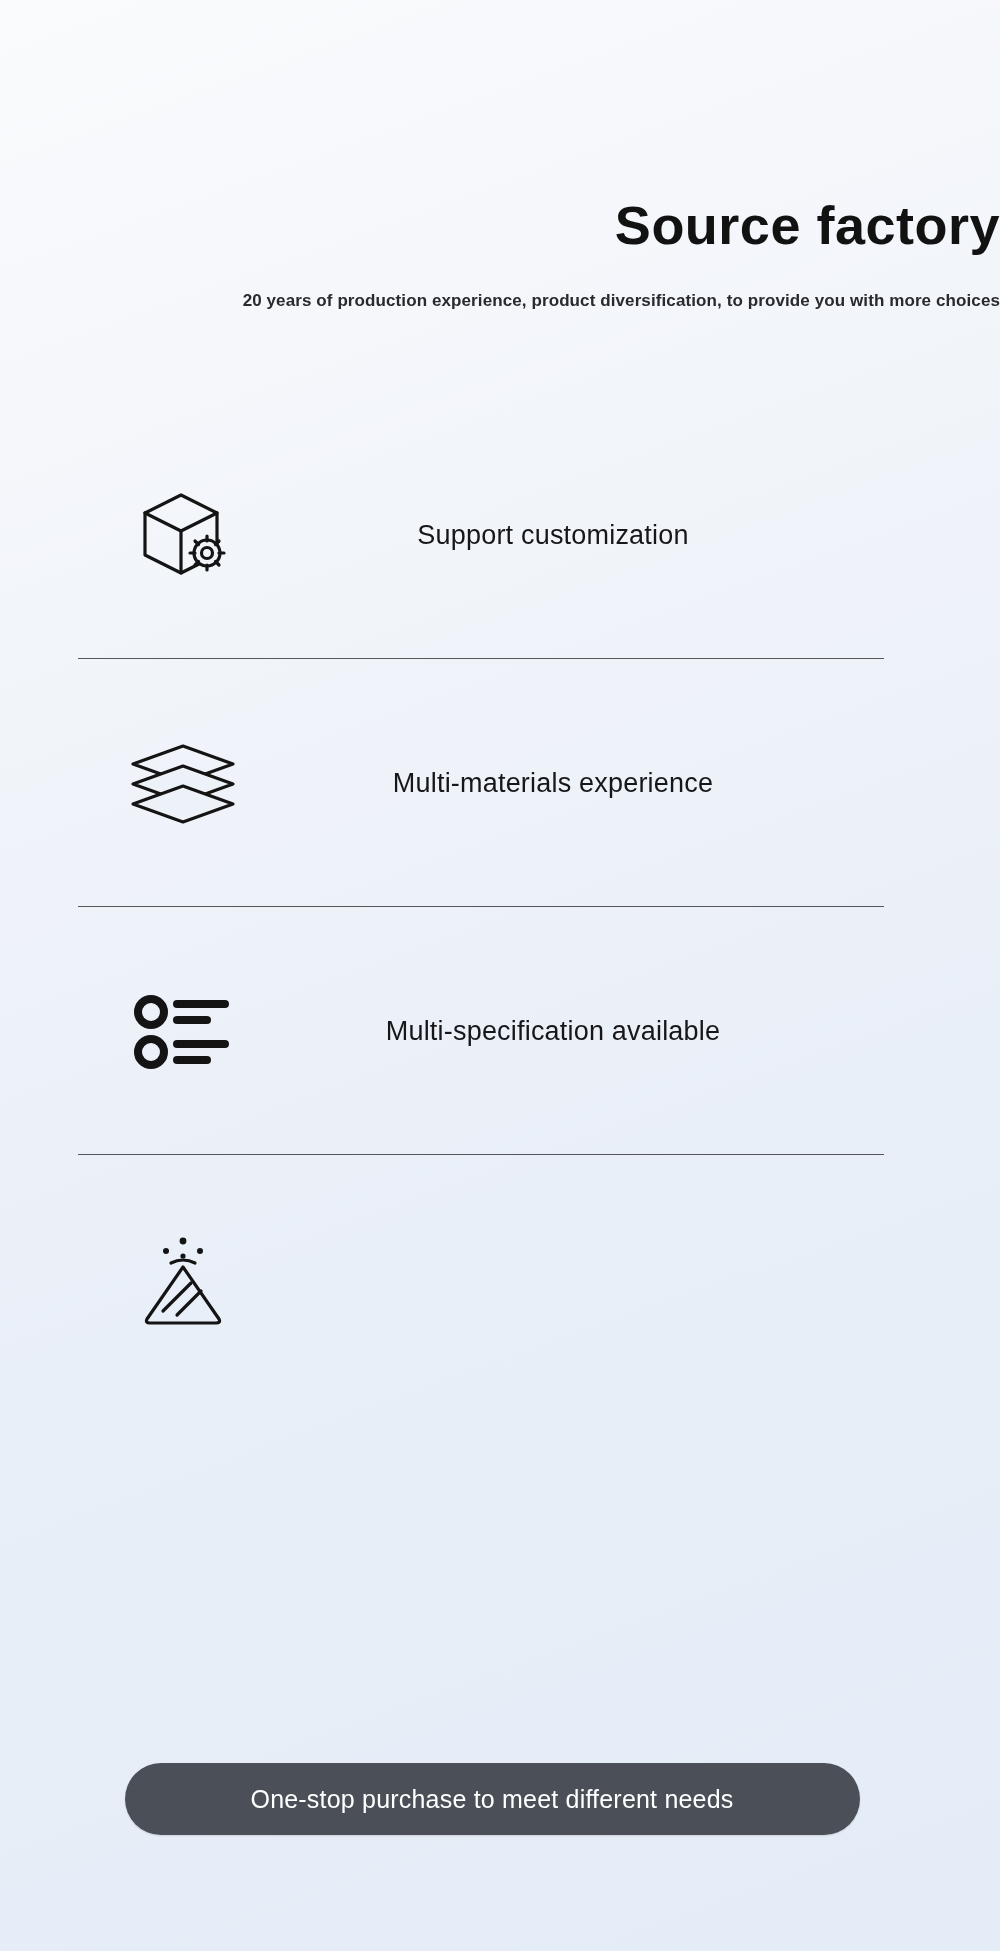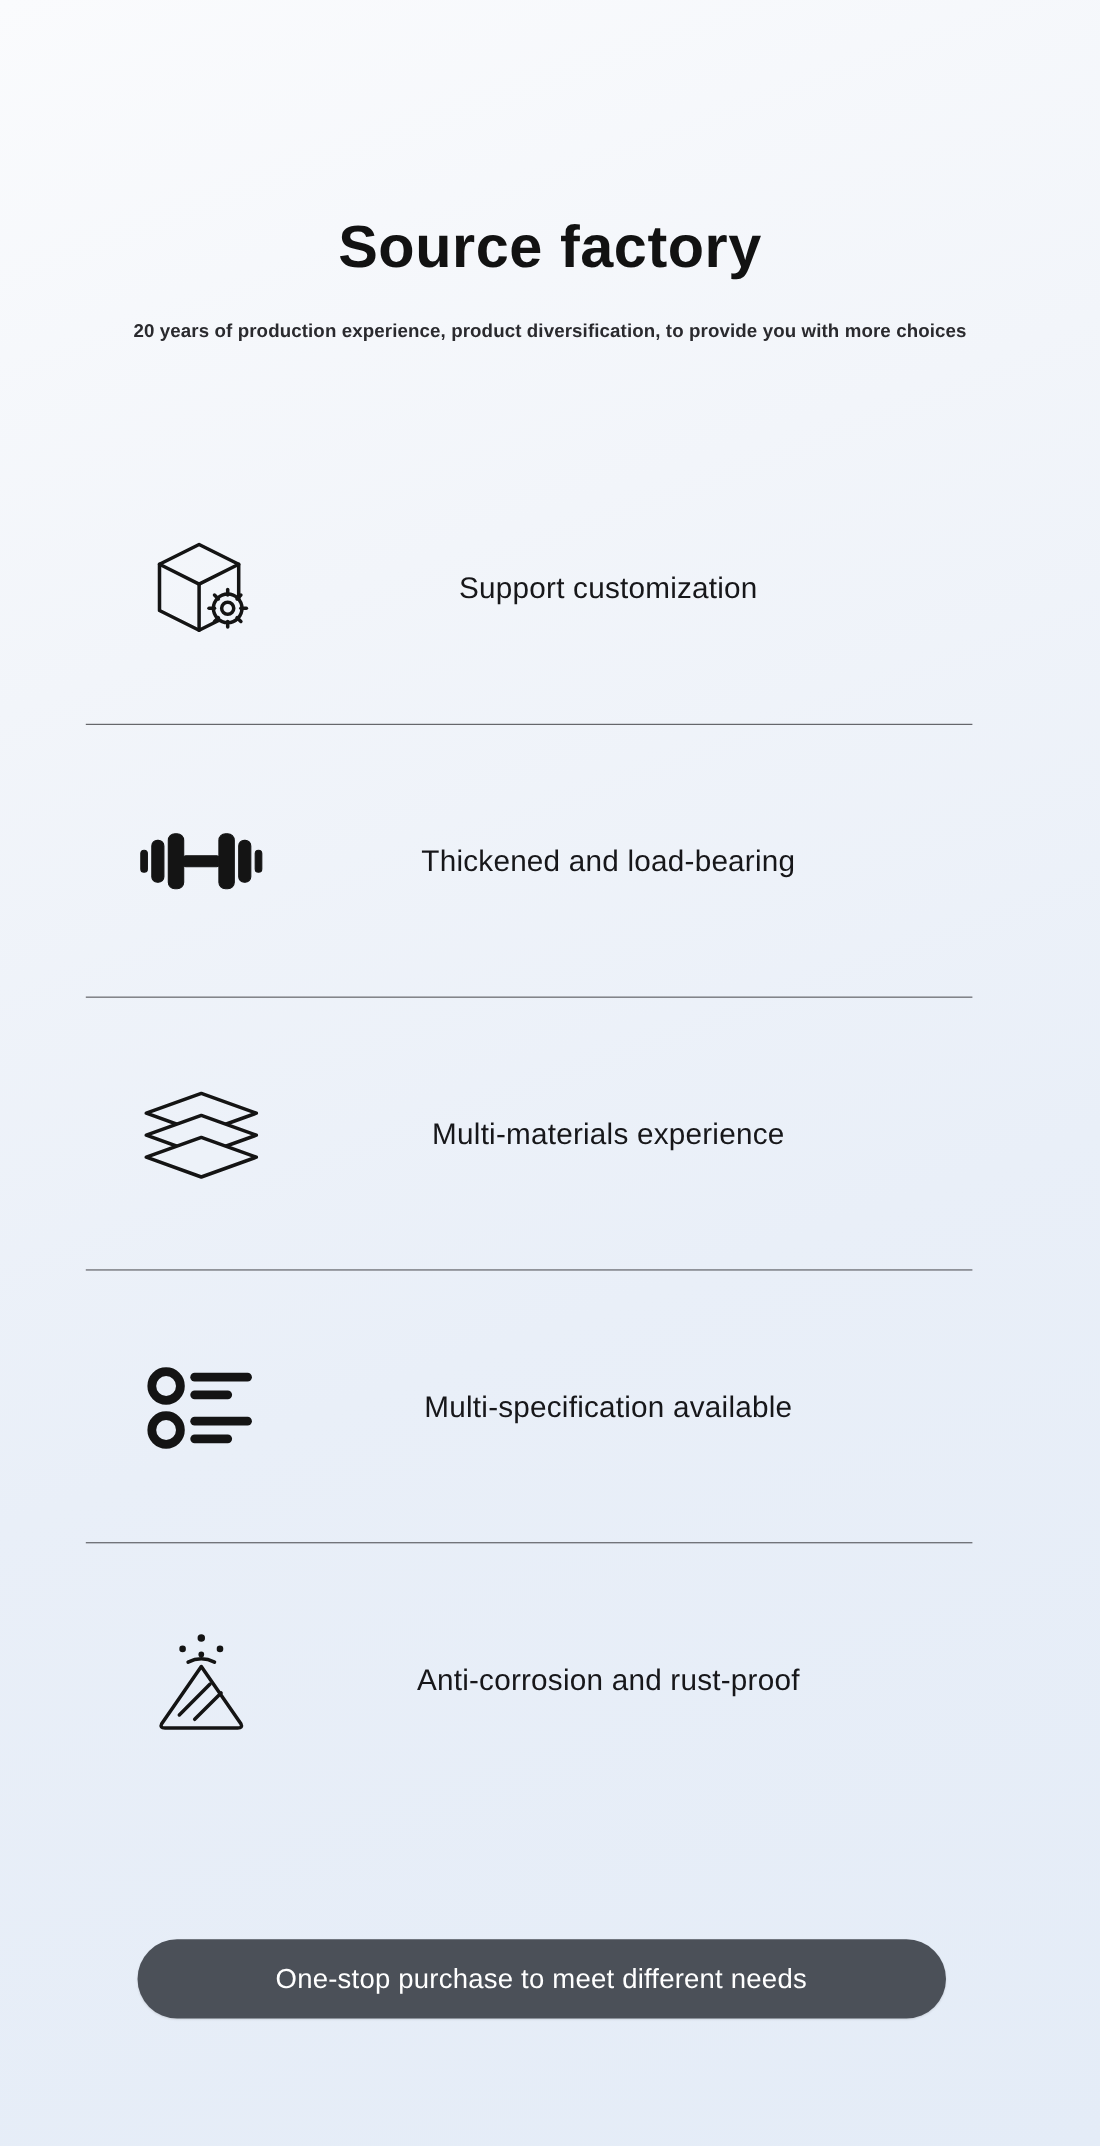--- a/index.html
+++ b/index.html
@@ -17,21 +17,21 @@
 
   .page {
     position: relative;
     width: 1000px;
     height: 1951px;
     box-sizing: border-box;
   }
 
   .header {
     padding-top: 196px;
-    text-align: center;
+    text-align: right;
   }
 
   .title {
     font-size: 54px;
     font-weight: 700;
     letter-spacing: 0.5px;
     color: #121212;
     margin: 0;
     line-height: 1.1;
   }
@@ -147,34 +147,20 @@
             <line x1="64" y1="58" x2="67.5" y2="61.5"></line>
             <line x1="84.5" y1="78.5" x2="88" y2="82"></line>
             <line x1="88" y1="58" x2="84.5" y2="61.5"></line>
             <line x1="67.5" y1="78.5" x2="64" y2="82"></line>
           </g>
         </svg>
       </div>
       <div class="feature-label">Support customization</div>
     </div>
 
-    <div class="feature-row">
-      <div class="icon-cell">
-        <svg width="120" height="70" viewBox="0 0 120 70" fill="#141414" stroke="#141414">
-          <rect x="5" y="25" width="6" height="20" rx="3"></rect>
-          <rect x="15" y="16" width="11" height="38" rx="5"></rect>
-          <rect x="30" y="10" width="14" height="50" rx="6"></rect>
-          <rect x="44" y="30" width="32" height="10" rx="2"></rect>
-          <rect x="76" y="10" width="14" height="50" rx="6"></rect>
-          <rect x="94" y="16" width="11" height="38" rx="5"></rect>
-          <rect x="109" y="25" width="6" height="20" rx="3"></rect>
-        </svg>
-      </div>
-      <div class="feature-label">Thickened and load-bearing</div>
-    </div>
 
     <div class="feature-row">
       <div class="icon-cell">
         <svg width="112" height="86" viewBox="0 0 112 86" fill="none" stroke="#141414" stroke-width="3.2" stroke-linejoin="round">
           <polygon points="56,6 106,24 56,42 6,24"></polygon>
           <polygon points="56,26 106,44 56,62 6,44" fill="#edf2f9"></polygon>
           <polygon points="56,46 106,64 56,82 6,64" fill="#edf2f9"></polygon>
         </svg>
       </div>
       <div class="feature-label">Multi-materials experience</div>
@@ -200,21 +186,20 @@
           <path d="M50 40 L86 92 Q88 96 83 96 L17 96 Q12 96 14 92 Z"></path>
           <line x1="30" y1="84" x2="58" y2="56"></line>
           <line x1="44" y1="88" x2="68" y2="64"></line>
           <circle cx="50" cy="14" r="3.4" fill="#141414" stroke="none"></circle>
           <circle cx="33" cy="24" r="3" fill="#141414" stroke="none"></circle>
           <circle cx="67" cy="24" r="3" fill="#141414" stroke="none"></circle>
           <circle cx="50" cy="29" r="2.6" fill="#141414" stroke="none"></circle>
           <path d="M38 36 Q50 30 62 36"></path>
         </svg>
       </div>
-      <div class="feature-label">Anti-corrosion and rust-proof</div>
     </div>
 
   </div>
 
   <div class="cta-wrap">
     <button class="cta-button">One-stop purchase to meet different needs</button>
   </div>
 
 </div>
 

